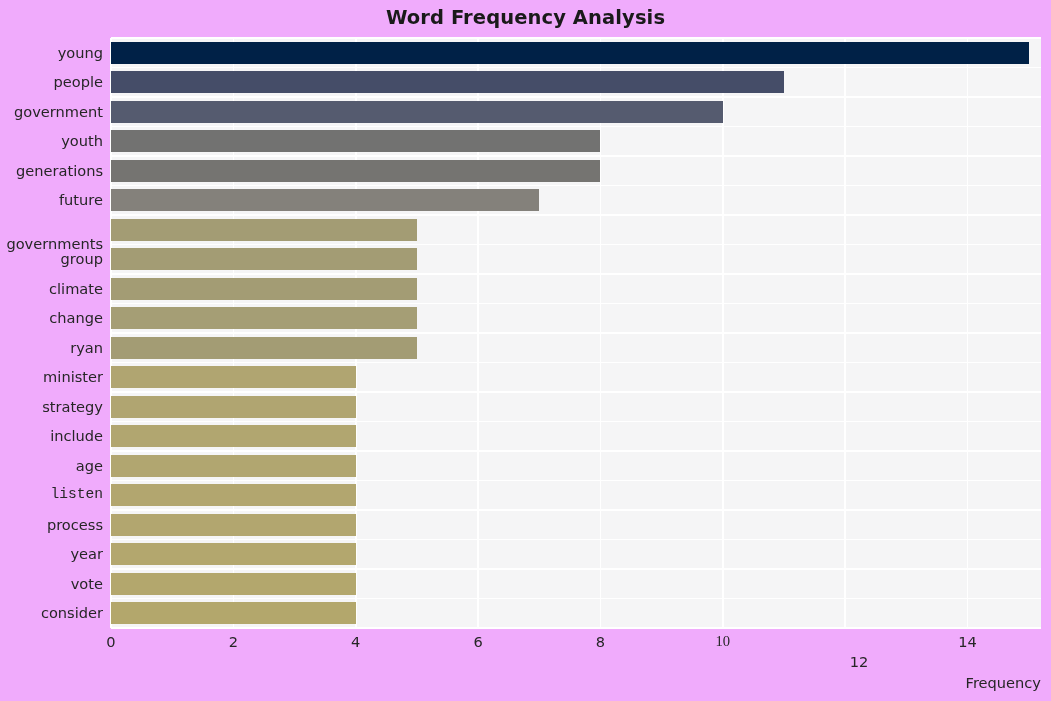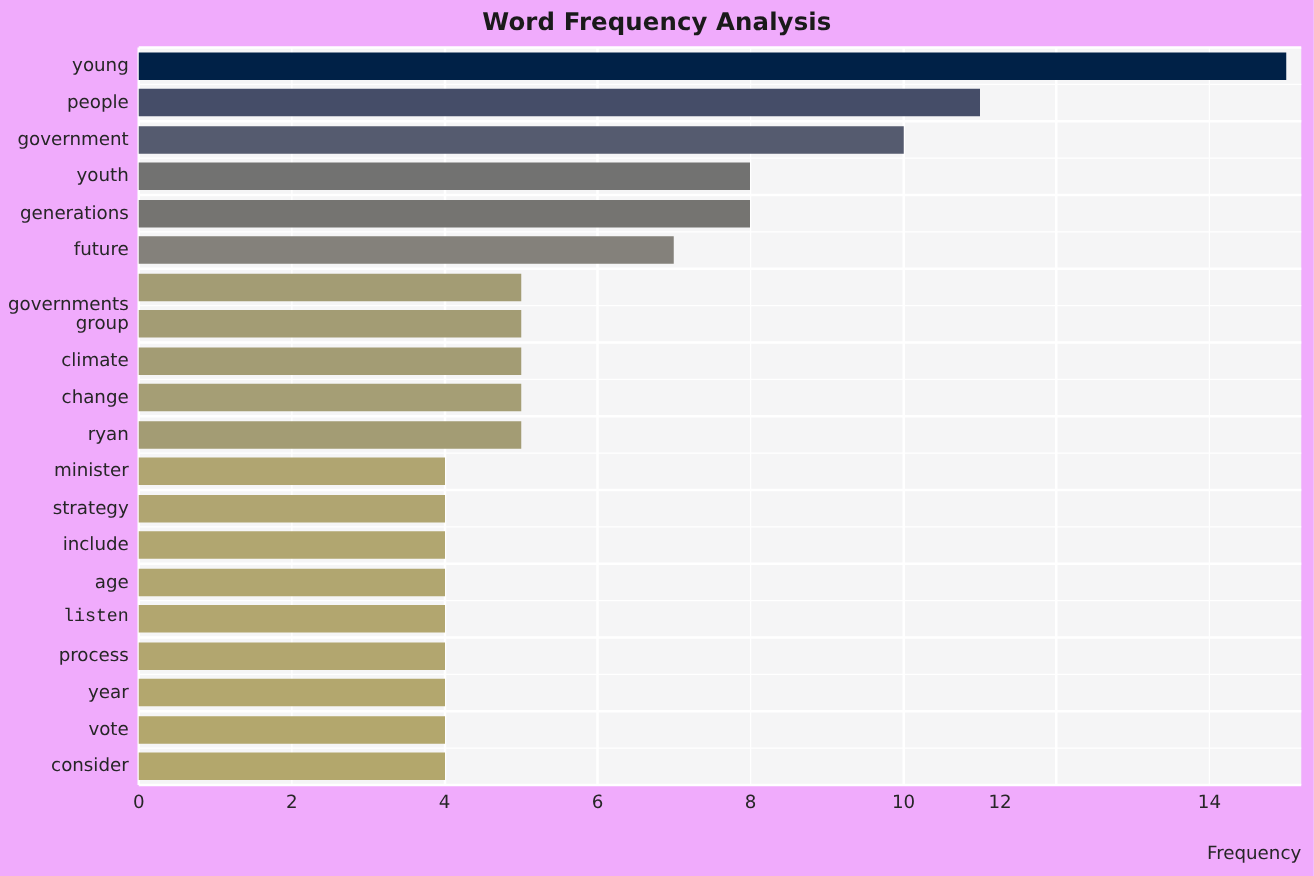--- a/index.html
+++ b/index.html
@@ -252,20 +252,20 @@
       <div class="ytick" style="top: 536.75px;">vote</div>
       <div class="ytick" style="top: 566.25px;">consider</div>
     </div>
 
   <div id="x-ticks">
       <div class="xtick" style="left: 111px;">0</div>
       <div class="xtick" style="left: 233.368px;">2</div>
       <div class="xtick" style="left: 355.737px;">4</div>
       <div class="xtick" style="left: 478.105px;">6</div>
       <div class="xtick" style="left: 600.474px;">8</div>
-      <div class="xtick" style="left: 722.842px;">10</div>
-      <div class="xtick" style="left: 800px;">12</div>
+      <div class="xtick" style="left: 722.842px; font-family: Liberation Serif, serif;">10</div>
+      <div class="xtick" style="left: 859px; margin-top: 20px;">12</div>
       <div class="xtick" style="left: 967.579px;">14</div>
     </div>
 
   <div id="x-axis-label">Frequency</div>
 
 </div>
 
 </body></html>

